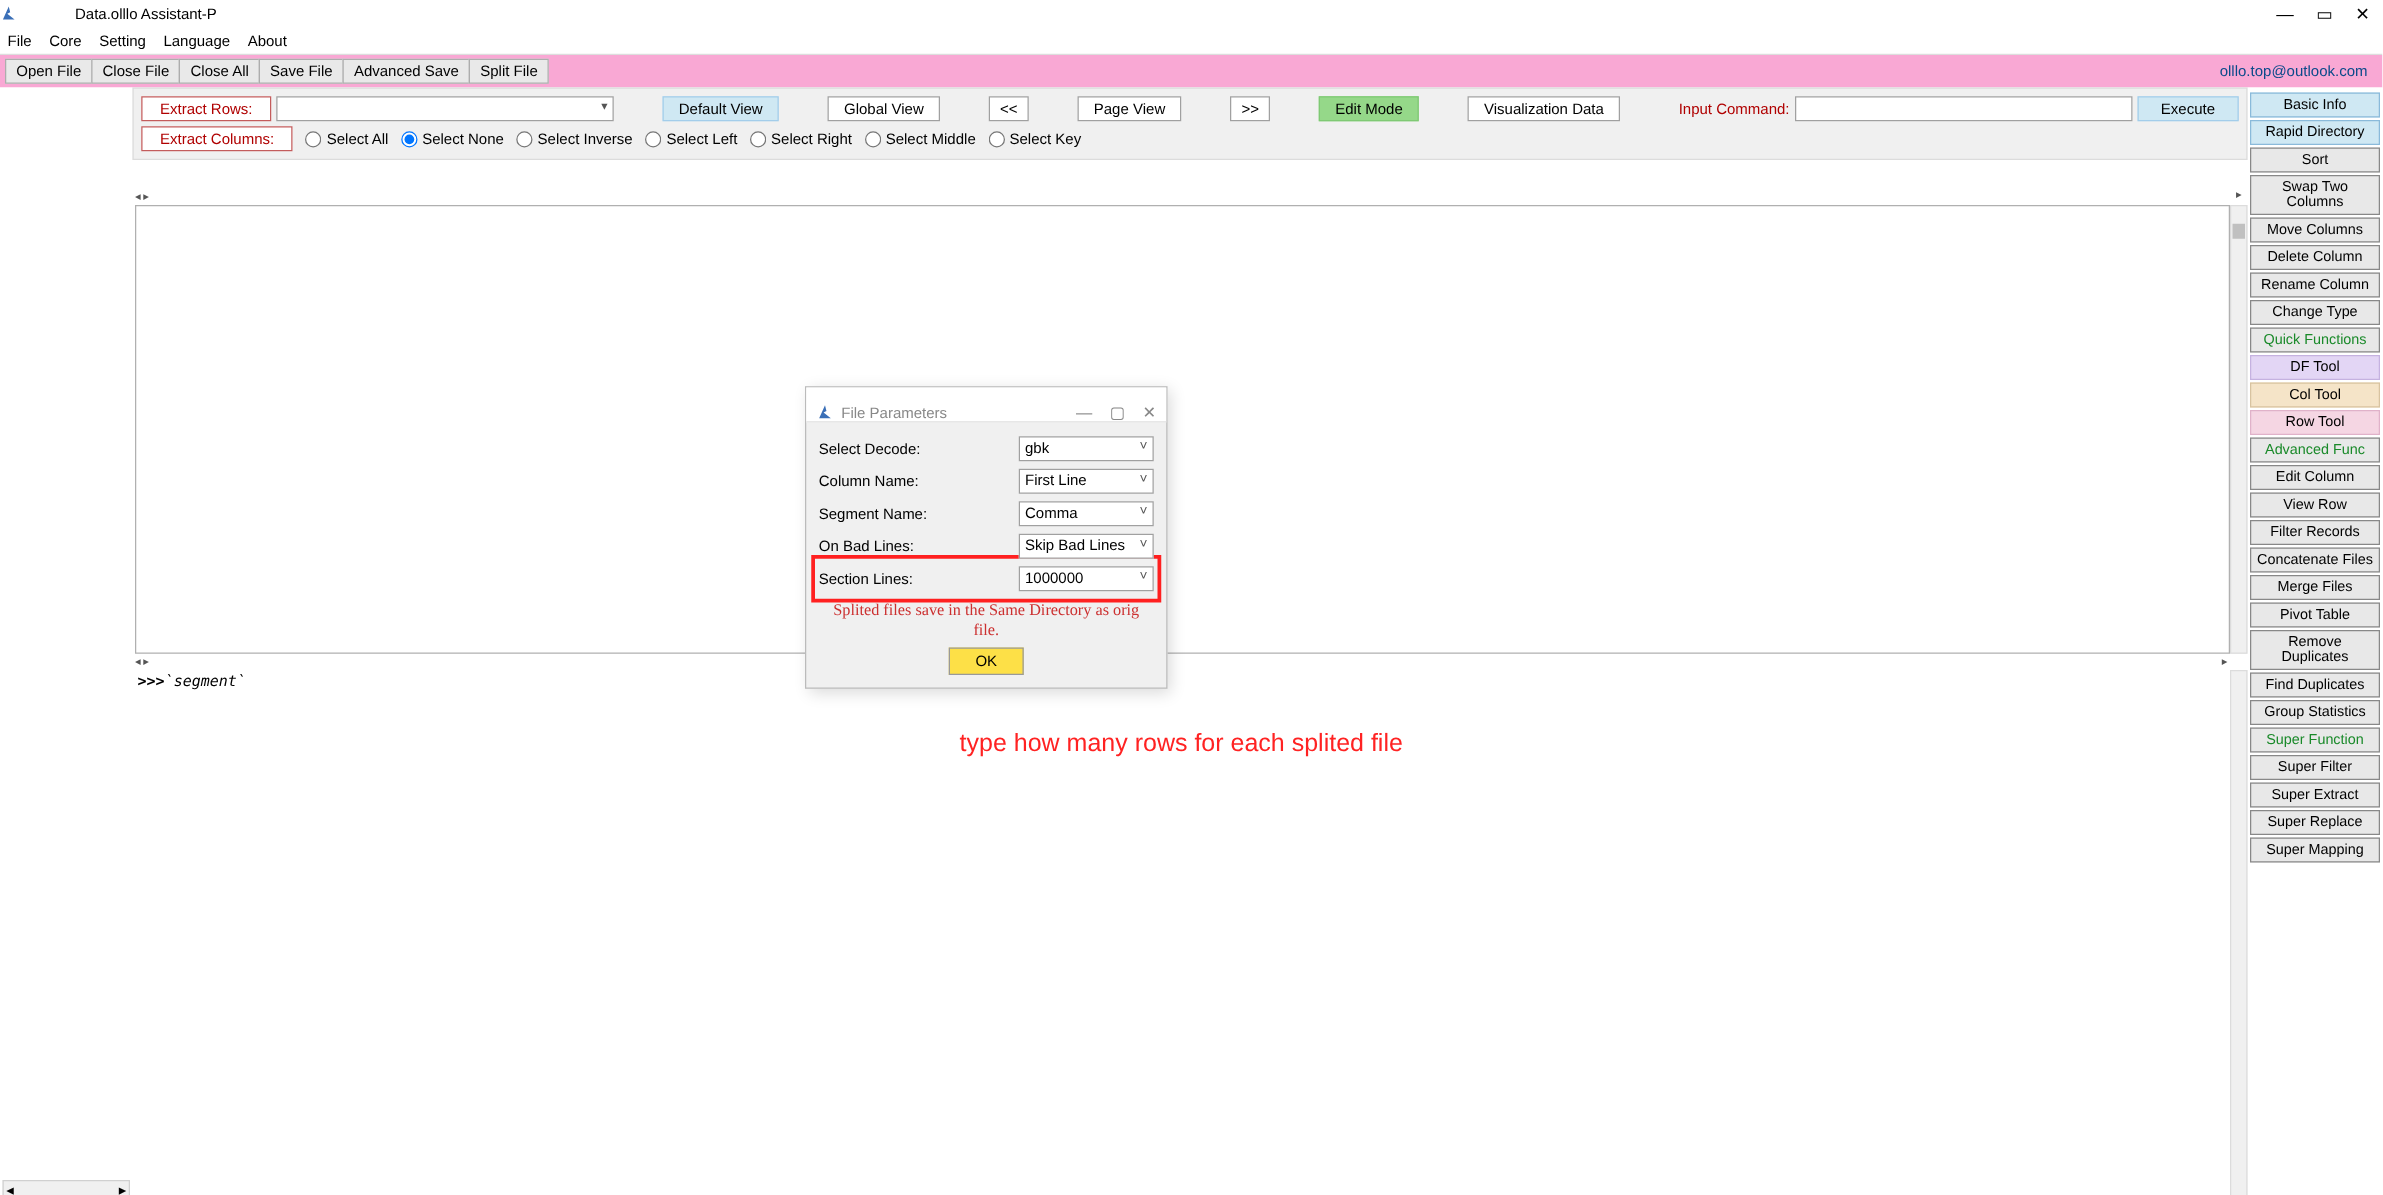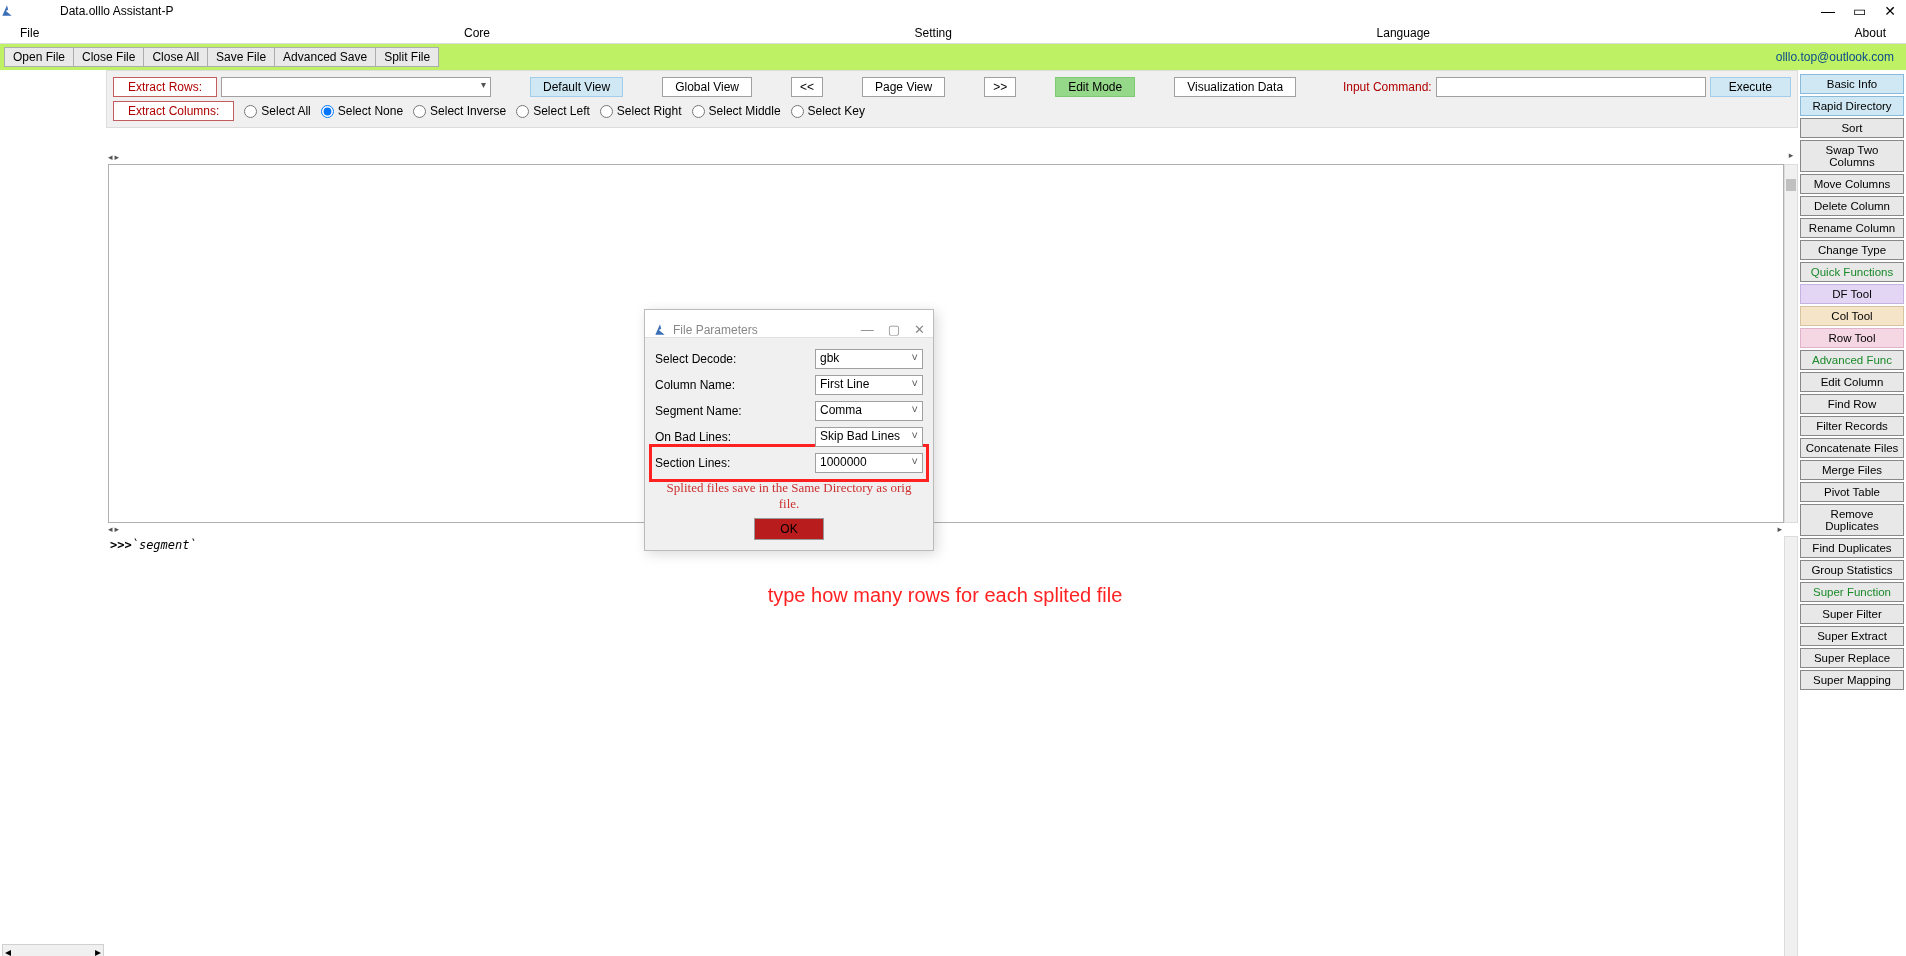--- a/index.html
+++ b/index.html
@@ -2,23 +2,23 @@
 <html><head>
 <meta charset="utf-8">
 <style>
 * { box-sizing: border-box; margin: 0; padding: 0; }
 body { font-family: "Segoe UI", Tahoma, sans-serif; font-size: 12px; background: #fff; overflow: hidden; width: 1906px; height: 956px; position: relative; }
 .titlebar { height: 22px; display: flex; align-items: center; padding: 0 0; background: #fff; gap: 40px; }
 .titlebar .feather { width: 14px; height: 14px; margin-right: 6px; }
 .titlebar .title { flex: 1; font-size: 12px; }
 .titlebar .winbtns { display: flex; gap: 18px; padding-right: 10px; }
 .titlebar .winbtns span { font-size: 14px; color: #000; cursor: default; }
-.menubar { height: 22px; display: flex; align-items: center; padding: 0 20px; gap: 14px; border-bottom: 1px solid #ddd; justify-content: space-between; }
+.menubar { height: 22px; display: flex; align-items: center; padding: 0 6px; gap: 14px; border-bottom: 1px solid #ddd; }
 .menubar span { cursor: default; }
-.toolbar1 { height: 26px; display: flex; align-items: center; padding: 2px 4px; gap: 0; background: #bef264; }
+.toolbar1 { height: 26px; display: flex; align-items: center; padding: 2px 4px; gap: 0; background: #f9a8d4; }
 .toolbar1 .tbtn { border: 1px solid #adadad; background: #e9e9e9; padding: 2px 8px; font-size: 12px; cursor: default; }
 .toolbar1 .tbtn + .tbtn { margin-left: -1px; }
 .toolbar1 .email { margin-left: auto; padding-right: 8px; color: #0a4a8a; font-size: 12px; }
 .mainrow { display: flex; height: 890px; }
 .leftgutter { width: 106px; background: #fff; border-right: 0; position: relative; }
 .leftgutter .hscroll { position: absolute; bottom: 0; left: 2px; right: 2px; height: 16px; background: #f0f0f0; border: 1px solid #d0d0d0; display:flex; align-items:center; justify-content:space-between; padding:0 2px;}
 .center { flex: 1; display: flex; flex-direction: column; position: relative; }
 .controlbar { background: #f0f0f0; padding: 4px 6px; border: 1px solid #dcdcdc; }
 .crow1 { display: flex; align-items: center; gap: 4px; padding: 2px 0; justify-content: space-between; }
 .redbtn { border: 1px solid #c35c5c; background: #fff; color: #b00000; padding: 2px 14px; font-size: 12px; text-align:center; }
@@ -65,21 +65,21 @@
 .dialog .dtitle .feather{width:14px;height:14px;margin-right:6px;}
 .dialog .dtitle .txt{flex:1; color:#888;}
 .dialog .dtitle .wbtns{display:flex;gap:14px;color:#888;font-size:13px;}
 .dialog .dbody { padding: 8px 10px 10px 10px;}
 .drow { display:flex; align-items:center; padding:3px 0;}
 .drow .lbl { width: 160px; }
 .drow .combo { flex:1; height:20px; border:1px solid #a0a0a0; background:#fff; position:relative; padding:1px 4px; font-size:12px;}
 .drow .combo::after{content:"˅"; position:absolute; right:4px; top:1px; font-size:11px; color:#555;}
 .drow.hl { outline: 3px solid #ff2020; outline-offset: 3px; }
 .dnote { text-align:center; color:#cc3030; font-size:13px; padding:4px 0 6px 0;font-family:Liberation Serif, serif;}
-.dok { display:block; margin: 0 auto; width:70px; padding:3px 1px; background:#b91c1c; border:1px solid #999; text-align:center;}
+.dok { display:block; margin: 0 auto; width:60px; padding:3px 1px; background:#fde047; border:1px solid #999; text-align:center;}
 
 svg.feather-svg { width:14px; height:14px; }
 </style>
 </head>
 <body>
 
 <div class="titlebar">
   <svg class="feather-svg feather" viewBox="0 0 24 24">
       <path d="M4 20 L12 2 L14 10 L10 12 L20 20" fill="#3a6fb7"></path>
     </svg>
@@ -198,21 +198,21 @@
       <span class="rbtn ">Move Columns</span>
       <span class="rbtn ">Delete Column</span>
       <span class="rbtn ">Rename Column</span>
       <span class="rbtn ">Change Type</span>
       <span class="rbtn green-text">Quick Functions</span>
       <span class="rbtn purple">DF Tool</span>
       <span class="rbtn peach">Col Tool</span>
       <span class="rbtn pink">Row Tool</span>
       <span class="rbtn green-text">Advanced Func</span>
       <span class="rbtn ">Edit Column</span>
-      <span class="rbtn ">Find Row</span>
+      <span class="rbtn ">View Row</span>
       <span class="rbtn ">Filter Records</span>
       <span class="rbtn ">Concatenate Files</span>
       <span class="rbtn ">Merge Files</span>
       <span class="rbtn ">Pivot Table</span>
       <span class="rbtn ">Remove Duplicates</span>
       <span class="rbtn ">Find Duplicates</span>
       <span class="rbtn ">Group Statistics</span>
       <span class="rbtn green-text">Super Function</span>
       <span class="rbtn ">Super Filter</span>
       <span class="rbtn ">Super Extract</span>

